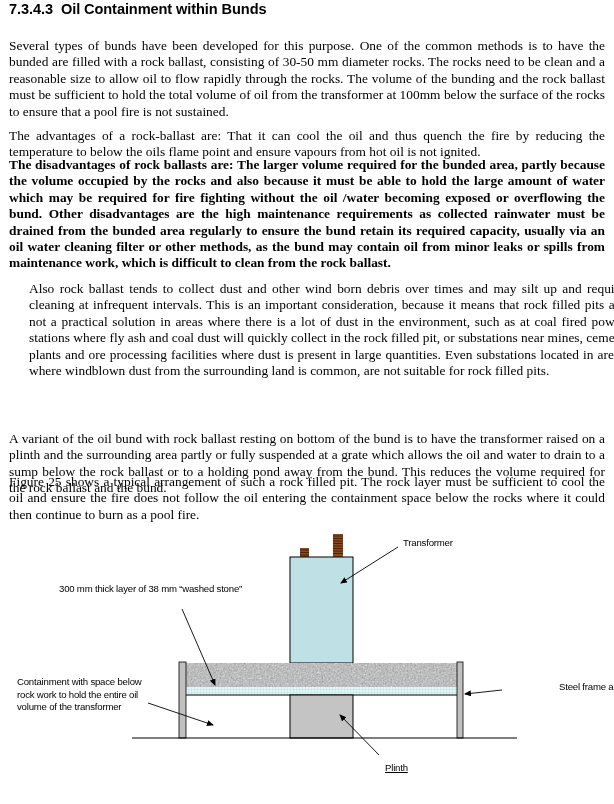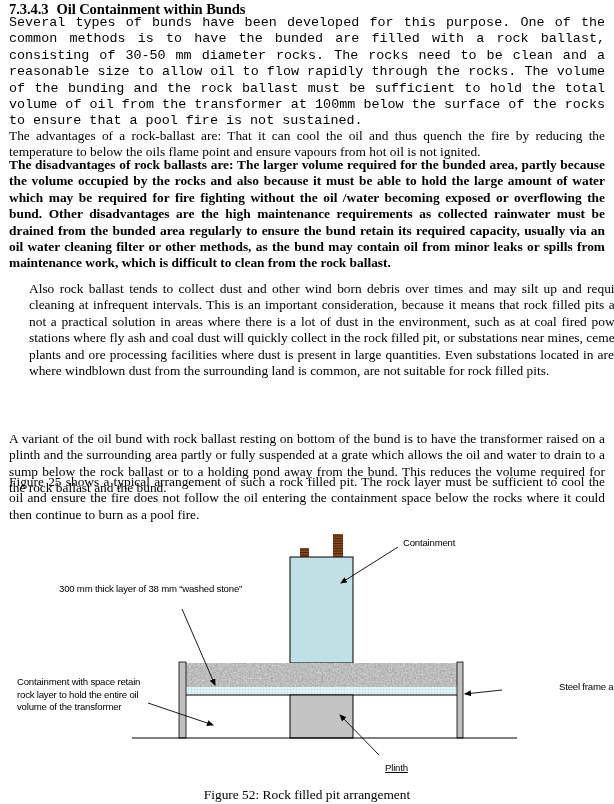--- a/index.html
+++ b/index.html
@@ -12,37 +12,37 @@
     height: 804px;
     position: relative;
     overflow: hidden;
     font-family: "Liberation Serif", serif;
     color: #000;
   }
   .heading {
     position: absolute;
     left: 9px;
     top: 1px;
-    font-family: Liberation Serif, serif;
+    font-family: Liberation Sans, sans-serif;
     font-weight: bold;
     font-size: 14.6px;
     margin: 0;
     letter-spacing: -0.1px;
   }
   .heading .num { margin-right: 8px; }
   .para {
     position: absolute;
     left: 9px;
     width: 596px;
     font-size: 13.4px;
     line-height: 16.4px;
     text-align: justify;
     margin: 0;
   }
-  #p1 { top: 15px; font-family: Liberation Mono, monospace; }
+  #p1 { top: 38px; }
   #p2 { top: 128px; }
   #p3 { top: 157px; font-weight: bold; }
   #p4 { top: 281px; margin-left: 20px; }
   #p5 { top: 431px; }
   #p6 { top: 474px; }
 
   .figure {
     position: absolute;
     left: 0;
     top: 525px;
@@ -134,20 +134,19 @@
     <line x1="132" y1="213" x2="517" y2="213" stroke="#000" stroke-width="1.2"></line>
 
     <line x1="398" y1="22" x2="341" y2="58" stroke="#000" stroke-width="0.9" marker-end="url(#arrow)"></line>
     <line x1="182" y1="84" x2="215" y2="160" stroke="#000" stroke-width="0.9" marker-end="url(#arrow)"></line>
     <line x1="182" y1="84" x2="212" y2="152" stroke="#000" stroke-width="0.9" marker-end="url(#arrow)" opacity="0"></line>
     <line x1="148" y1="178" x2="213" y2="200" stroke="#000" stroke-width="0.9" marker-end="url(#arrow)"></line>
     <line x1="502" y1="165" x2="465" y2="169" stroke="#000" stroke-width="0.9" marker-end="url(#arrow)"></line>
     <line x1="379" y1="230" x2="340" y2="190" stroke="#000" stroke-width="0.9" marker-end="url(#arrow)"></line>
   </svg>
 
-  <div class="fig-label" id="lbl-transformer">Containment</div>
+  <div class="fig-label" id="lbl-transformer">Transformer</div>
   <div class="fig-label" id="lbl-stone">300 mm thick layer of 38 mm “washed stone”</div>
-  <div class="fig-label" id="lbl-containment">Containment with space retain rock layer to hold the entire oil volume of the transformer</div>
+  <div class="fig-label" id="lbl-containment">Containment with space below rock work to hold the entire oil volume of the transformer</div>
   <div class="fig-label" id="lbl-steel">Steel frame and grate</div>
   <div class="fig-label" id="lbl-plinth">Plinth</div>
 
-  <div class="caption">Figure 52: Rock filled pit arrangement</div>
 </div>
 
 </body></html>

